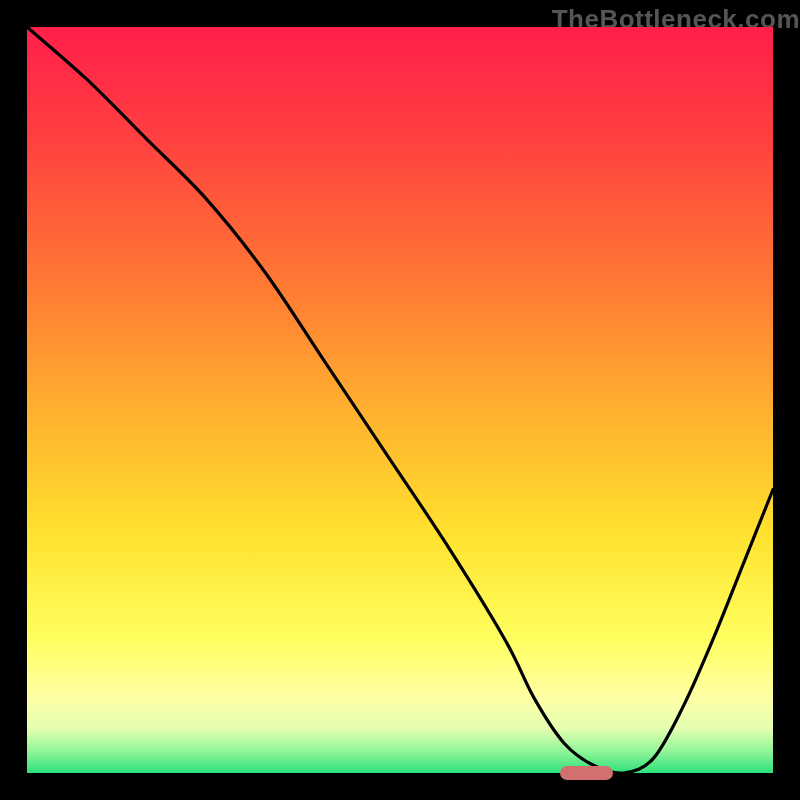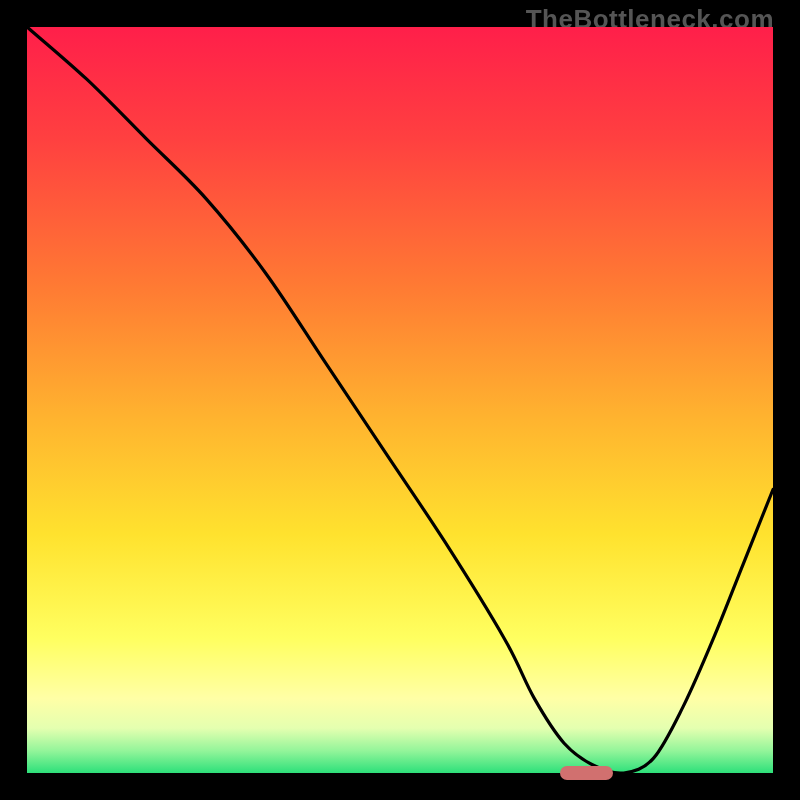--- a/index.html
+++ b/index.html
@@ -13,21 +13,21 @@
   }
   .frame {
     position: relative;
     width: 800px;
     height: 800px;
     background: #000;
   }
   .watermark {
     position: absolute;
     top: 4px;
-    right: 26px;
+    right: 0;
     color: #555;
     font-size: 26px;
     font-weight: bold;
     letter-spacing: 0.5px;
     user-select: none;
   }
   .plot-area {
     position: absolute;
     left: 27px;
     top: 27px;

